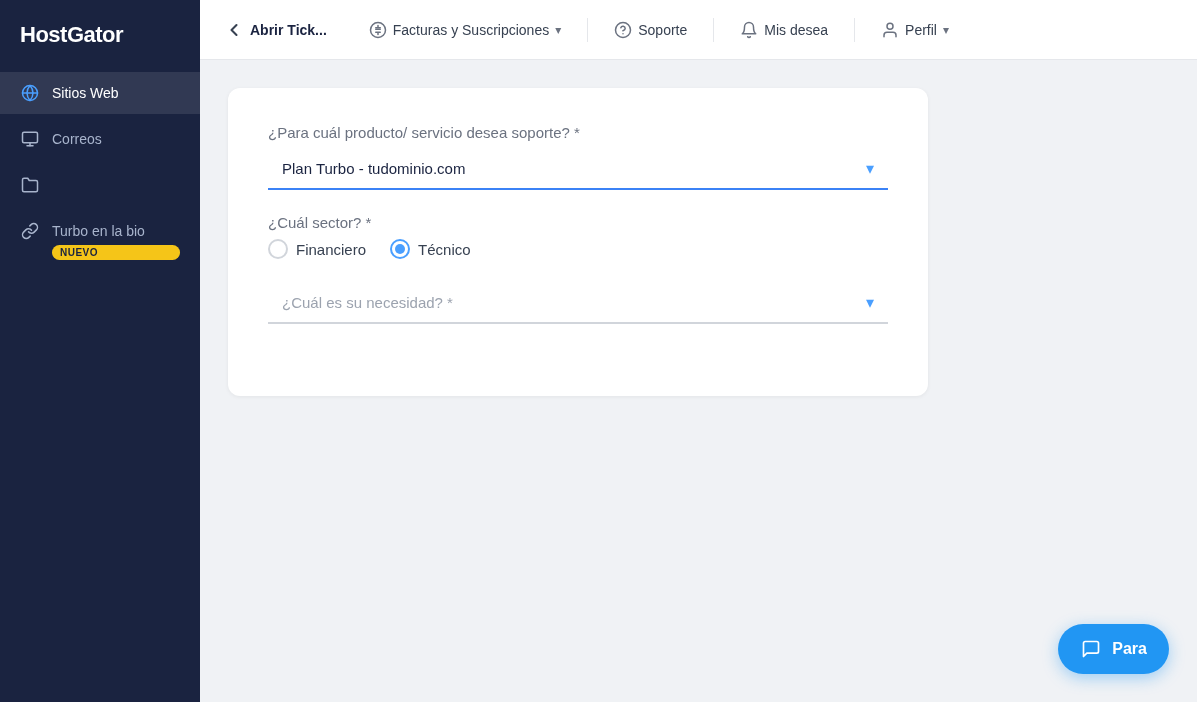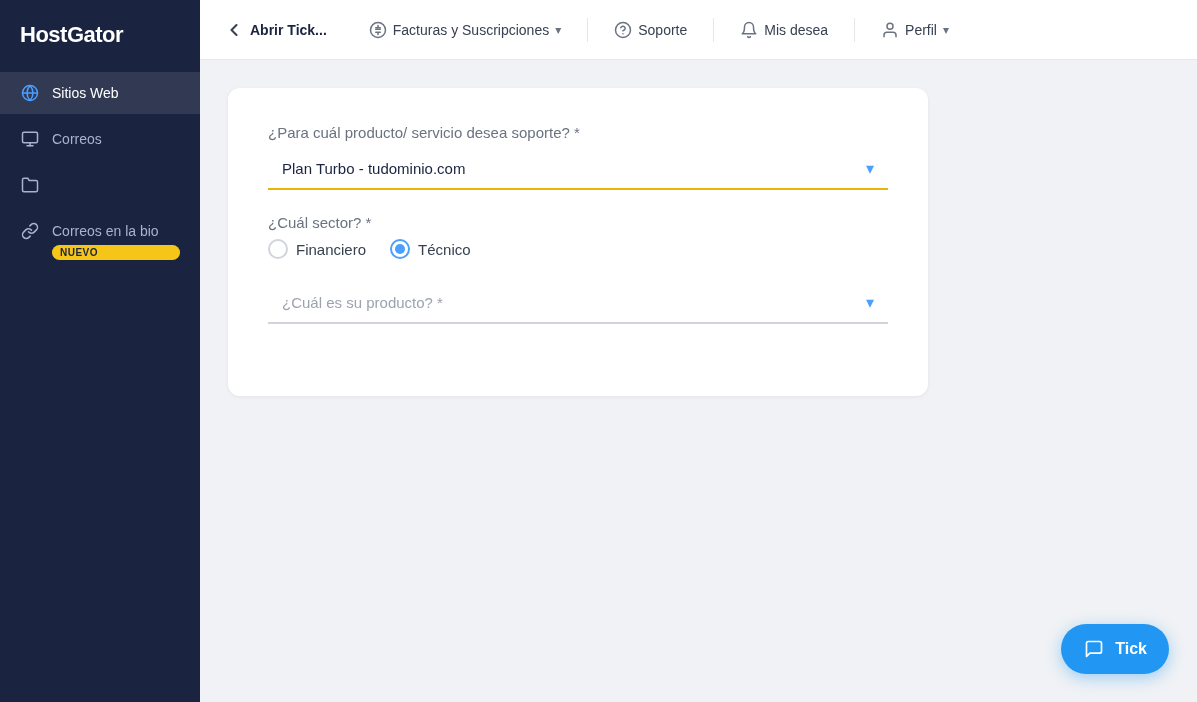--- a/index.html
+++ b/index.html
@@ -165,21 +165,21 @@
       margin-bottom: 8px;
     }
 
     .form-select {
       width: 100%;
       display: flex;
       align-items: center;
       justify-content: space-between;
       padding: 10px 14px;
       border: none;
-      border-bottom: 2px solid #eab308;
+      border-bottom: 2px solid #3b82f6;
       background: #fff;
       cursor: pointer;
       font-size: 15px;
       color: #1a2340;
       text-align: right;
     }
     .select-chevron { color: #4a9fff; font-size: 16px; }
 
     .radio-group {
       display: flex;
@@ -295,21 +295,21 @@
     </div>
 
     <div class="enlace-item">
       <div class="enlace-row">
         <span class="sidebar-icon">
           <svg width="18" height="18" viewBox="0 0 24 24" fill="none" stroke="#a8b4cc" stroke-width="2" stroke-linecap="round" stroke-linejoin="round">
             <path d="M10 13a5 5 0 0 0 7.54.54l3-3a5 5 0 0 0-7.07-7.07l-1.72 1.71"></path>
             <path d="M14 11a5 5 0 0 0-7.54-.54l-3 3a5 5 0 0 0 7.07 7.07l1.71-1.71"></path>
           </svg>
         </span>
-        <span style="color:#a8b4cc;font-size:14px;font-weight:500;">Correos en la bio</span>
+        <span style="color:#a8b4cc;font-size:14px;font-weight:500;">Turbo en la bio</span>
       </div>
       <span class="sidebar-badge">NUEVO</span>
     </div>
 
   </div>
 </nav>
 
 <div class="main">
 
   <header class="topbar">
@@ -403,30 +403,30 @@
               <div class="radio-inner"></div>
             </div>
             <span>Técnico</span>
           </label>
 
         </div>
       </div>
 
       <div class="form-group">
         <div class="form-select-placeholder">
-          <span>¿Cuál es su producto? *</span>
+          <span>¿Cuál es su necesidad? *</span>
           <span class="select-chevron">▾</span>
         </div>
       </div>
 
     </div>
   </div>
 
 </div>
 
 <button class="chat-button">
   <span class="chat-icon-box">
     <svg width="20" height="20" viewBox="0 0 24 24" fill="none" stroke="#fff" stroke-width="2" stroke-linecap="round" stroke-linejoin="round">
       <path d="M21 15a2 2 0 0 1-2 2H7l-4 4V5a2 2 0 0 1 2-2h14a2 2 0 0 1 2 2z"></path>
     </svg>
   </span>
-  <span>Tick</span>
+  <span>Para</span>
 </button>
 
 </body></html>

